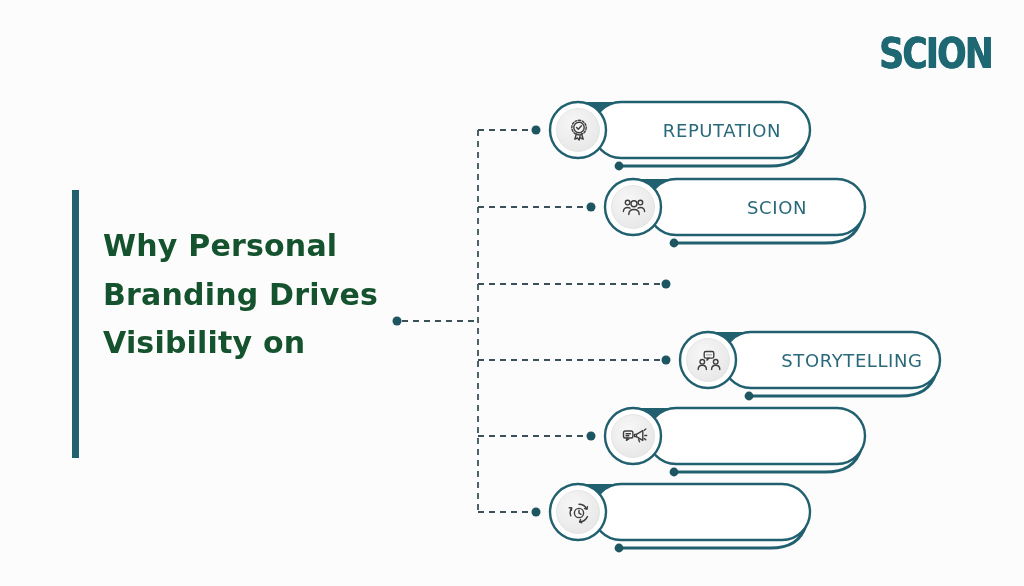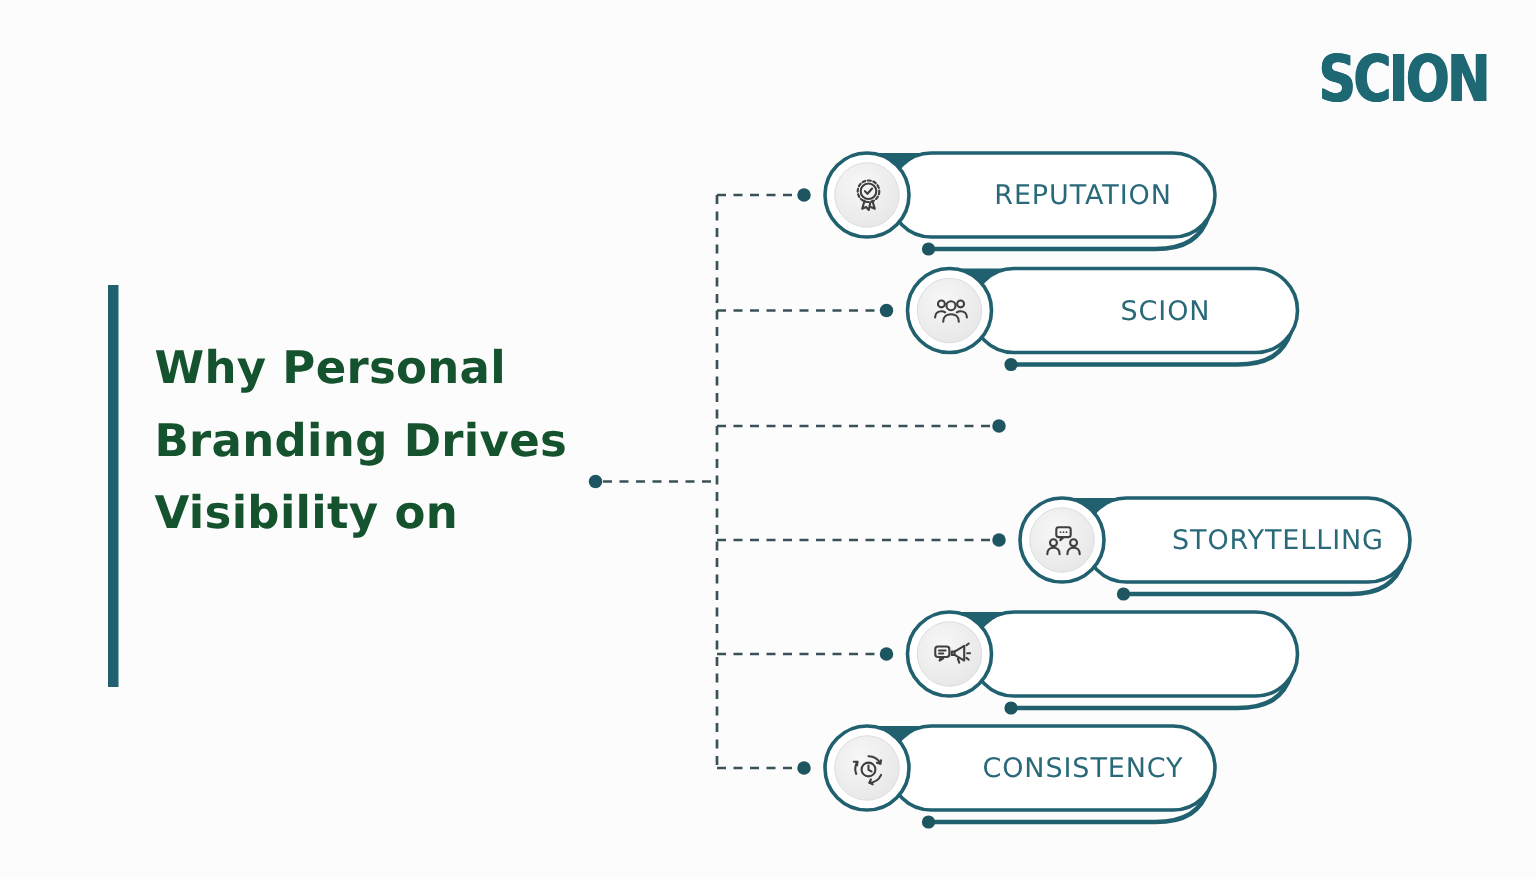--- a/index.html
+++ b/index.html
@@ -206,16 +206,15 @@
         <circle cx="14" cy="14" r="4.6"></circle>
         <path d="M14 11.3 v2.9 l2 1.1"></path>
         <path d="M14 5.2 A 8.8 8.8 0 0 1 21.9 10.1"></path>
         <path d="M21.9 10.1 l.5-2.3 M21.9 10.1 l-2.3-.6"></path>
         <path d="M22.4 17.6 A 8.8 8.8 0 0 1 14.6 22.8"></path>
         <path d="M14.6 22.8 l2.2 1 M14.6 22.8 l1-2.2"></path>
         <path d="M5.8 16.9 A 8.8 8.8 0 0 1 6.6 8.9"></path>
         <path d="M6.6 8.9 l-2.4-.1 M6.6 8.9 l-.2 2.4"></path>
       </g>
     </svg>
-    <div class="branch-label">CONSISTENCY</div>
   </div>
 
 </div>
 
 </body></html>

